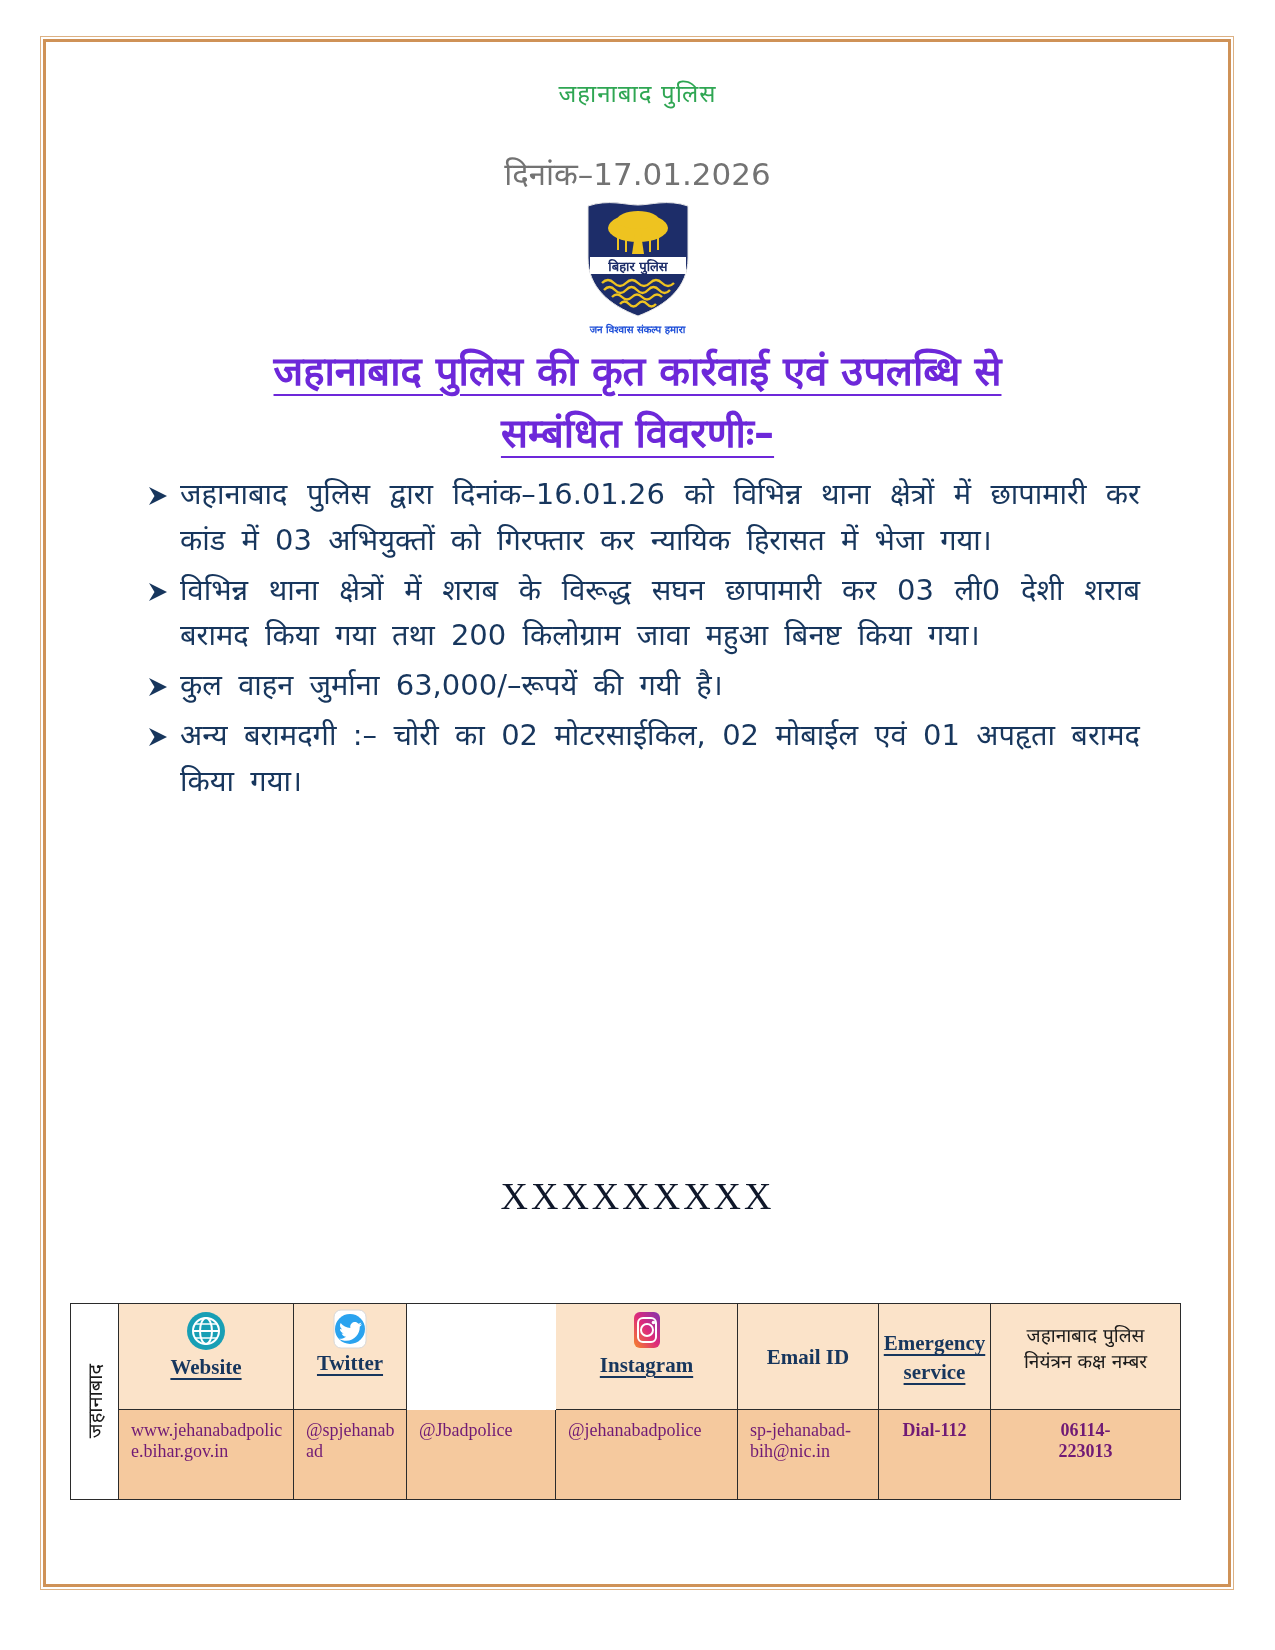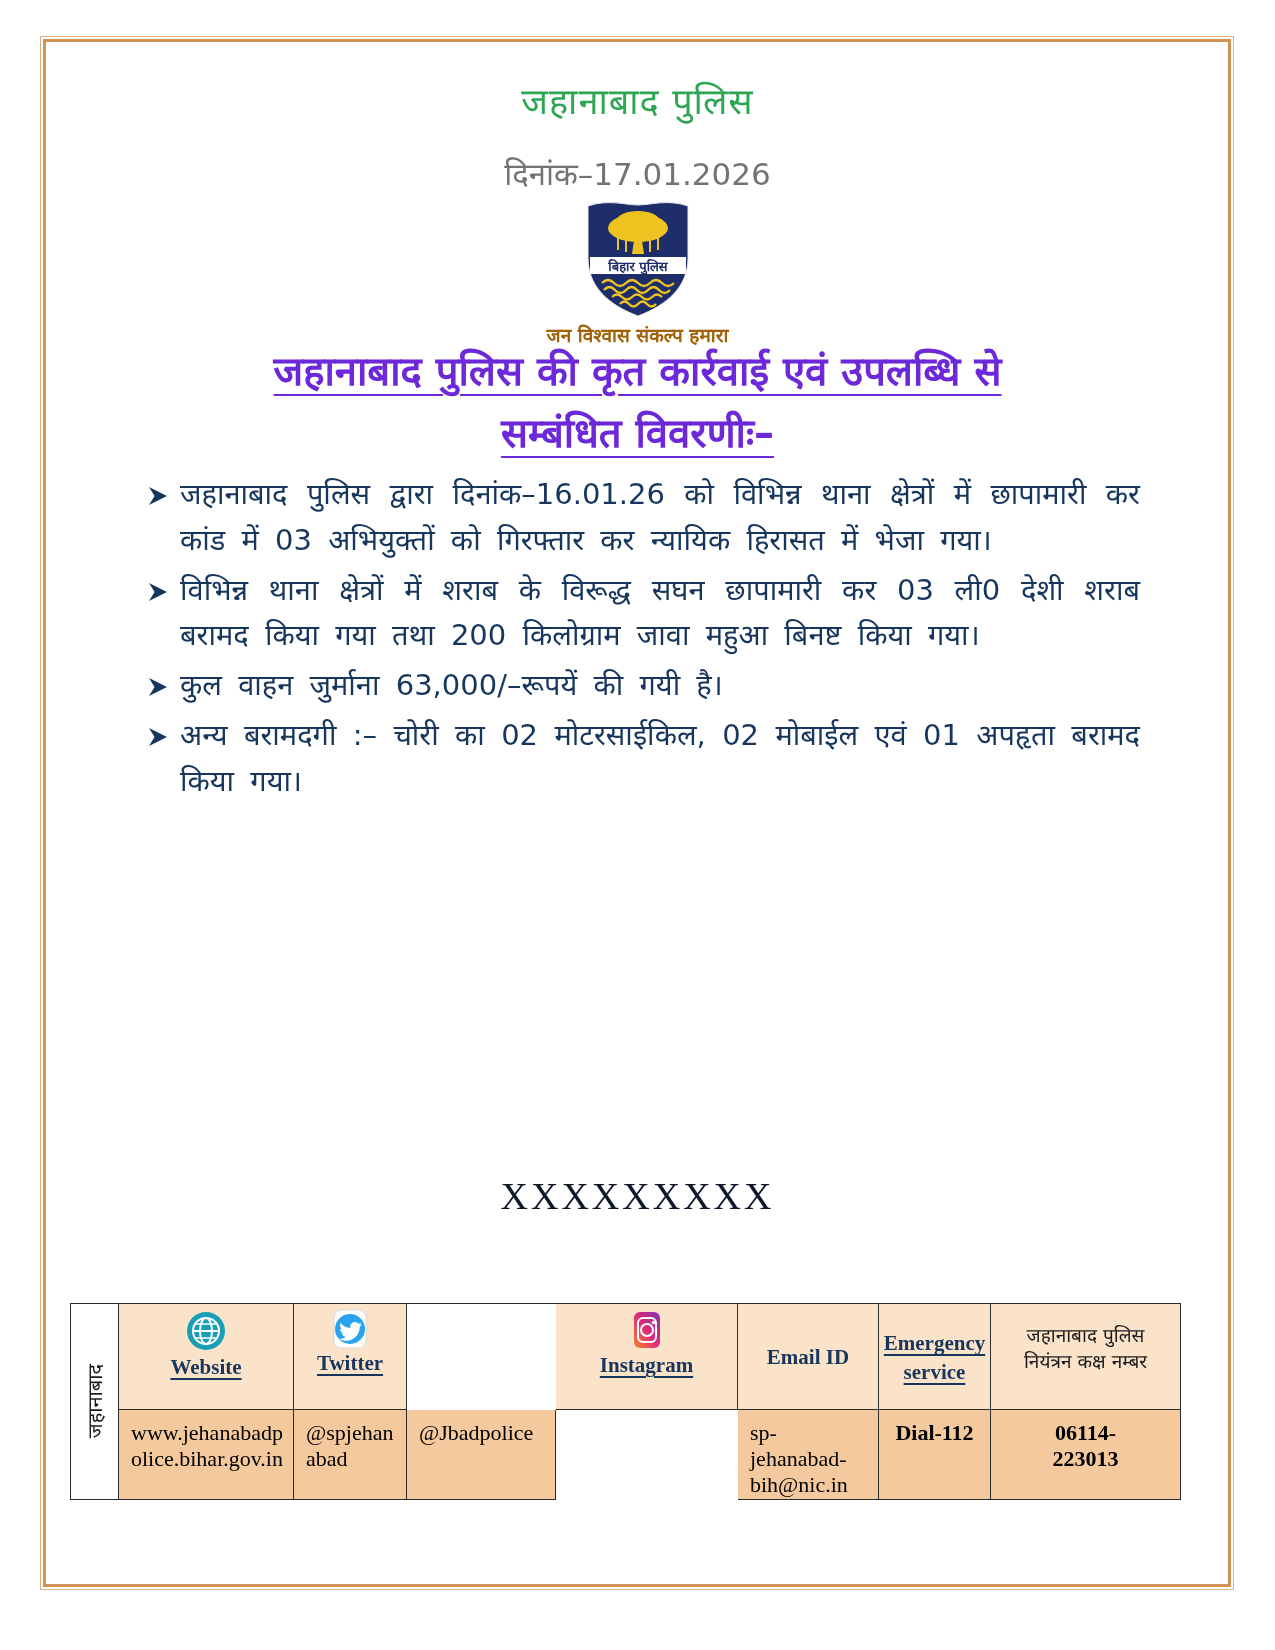--- a/index.html
+++ b/index.html
@@ -4,27 +4,27 @@
 <style>
   html,body{margin:0;padding:0;background:#ffffff;}
   .page{position:relative;width:1275px;height:1650px;background:#ffffff;overflow:hidden;
         font-family:"DejaVu Sans",sans-serif;color:#17365d;}
   
   .frame{position:absolute;left:40px;top:36px;right:41px;bottom:60px;
          border:1px solid #ddb183;pointer-events:none;}
   .frame::before{content:"";position:absolute;inset:2px;border:3px solid #cf9257;}
 
   .org-title{position:absolute;top:76px;left:0;width:100%;text-align:center;
-             font-size:36px;color:#2fa653;letter-spacing:1px;}
+             font-size:24px;color:#2fa653;letter-spacing:1px;}
   .date-line{position:absolute;top:152px;left:0;width:100%;text-align:center;
              font-size:31px;color:#737373;}
 
   .logo-wrap{position:absolute;top:194px;left:0;width:100%;text-align:center;}
   .logo-wrap svg{display:block;margin:0 auto;}
-  .motto{margin-top:2px;font-size:19px;font-weight:bold;color:#a16207;}
+  .motto{margin-top:2px;font-size:10px;font-weight:bold;color:#1d4ed8;}
 
   .heading{position:absolute;top:340px;left:0;width:100%;text-align:center;
            font-size:40px;font-weight:bold;line-height:1.55;color:#6d28d9;}
   .heading .hline{display:inline-block;text-decoration:underline;
                   text-decoration-thickness:2px;text-underline-offset:9px;}
 
   .bullets{position:absolute;top:472px;left:146px;width:994px;margin:0;padding:0;list-style:none;}
   .bullets li{display:flex;align-items:flex-start;margin-bottom:4px;}
   .marker{flex:0 0 34px;padding-top:12px;}
   .btext{flex:1;font-size:29px;line-height:1.58;text-align:justify;word-spacing:7px;color:#17365d;}
@@ -45,21 +45,21 @@
   .side span{writing-mode:vertical-rl;transform:rotate(180deg);
              font-family:"DejaVu Sans",sans-serif;font-size:20px;color:#1a1a1a;}
   .head{background:#fbe3c9;display:flex;flex-direction:column;align-items:center;
         justify-content:flex-start;padding-top:5px;text-align:center;}
   .head.mid{justify-content:center;padding-top:0;}
   .lbl{font-size:21px;font-weight:bold;color:#17365d;margin-top:2px;}
   .lbl.u{text-decoration:underline;text-underline-offset:4px;}
   .lbl.two{width:110px;line-height:1.35;}
   .lbl-hi{font-family:"DejaVu Sans",sans-serif;font-size:19px;font-weight:normal;
           color:#1a1a1a;line-height:1.35;width:160px;margin-top:14px;}
-  .val{background:#f5c99e;font-size:22px;color:#000000;padding:10px 8px 0 12px;
+  .val{background:#f5c99e;font-size:18px;color:#701a75;padding:10px 8px 0 12px;
        text-align:left;}
   .val.brk{word-break:break-all;}
   .val.cb{font-weight:bold;text-align:center;padding-left:8px;}
   .val.nr{padding-left:44px;padding-right:44px;font-weight:bold;text-align:center;}
   .icon{display:block;}
 </style>
 </head>
 <body>
 
 <div class="page">
@@ -180,17 +180,18 @@
     <div class="cell head" style="grid-area:1/8">
       <span class="lbl-hi">जहानाबाद पुलिस नियंत्रन कक्ष नम्बर</span>
     </div>
     <div class="cell head mid" style="grid-area:1/7">
       <span class="lbl u two">Emergency service</span>
     </div>
 
     <div class="cell val brk" style="grid-area:2/2">www.jehanabadpolice.bihar.gov.in</div>
     <div class="cell val brk" style="grid-area:2/3">@spjehanabad</div>
     <div class="cell val" style="grid-area:2/4">@Jbadpolice</div>
+    <div class="cell val" style="grid-area:2/5">@jehanabadpolice</div>
     <div class="cell val" style="grid-area:2/6">sp-jehanabad-bih@nic.in</div>
     <div class="cell val cb" style="grid-area:2/7">Dial-112</div>
     <div class="cell val nr" style="grid-area:2/8">06114-223013</div>
   </div>
 </div>
 
 </body></html>

